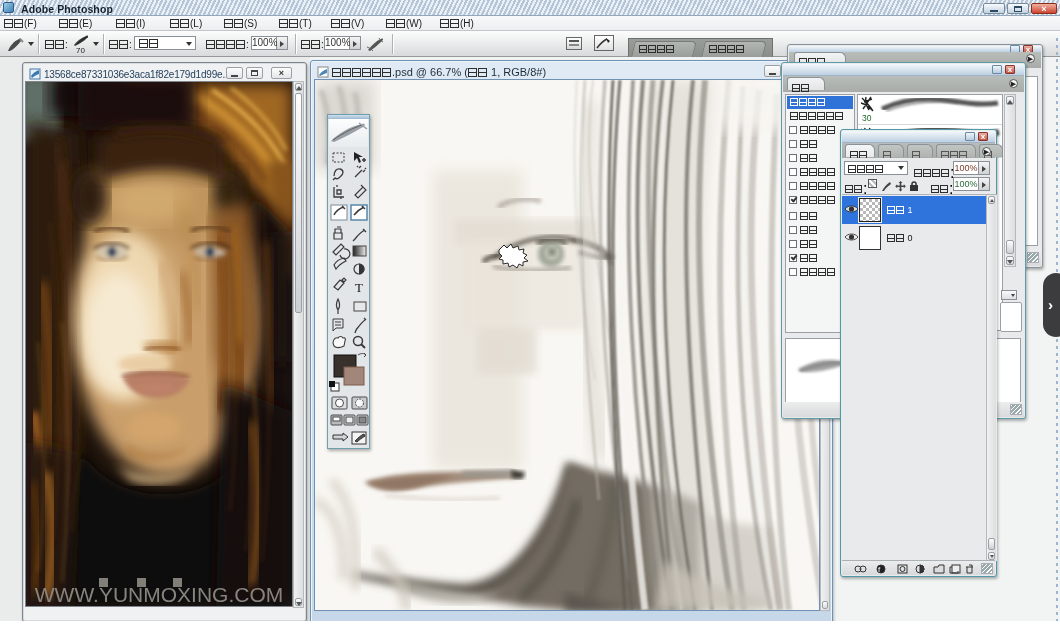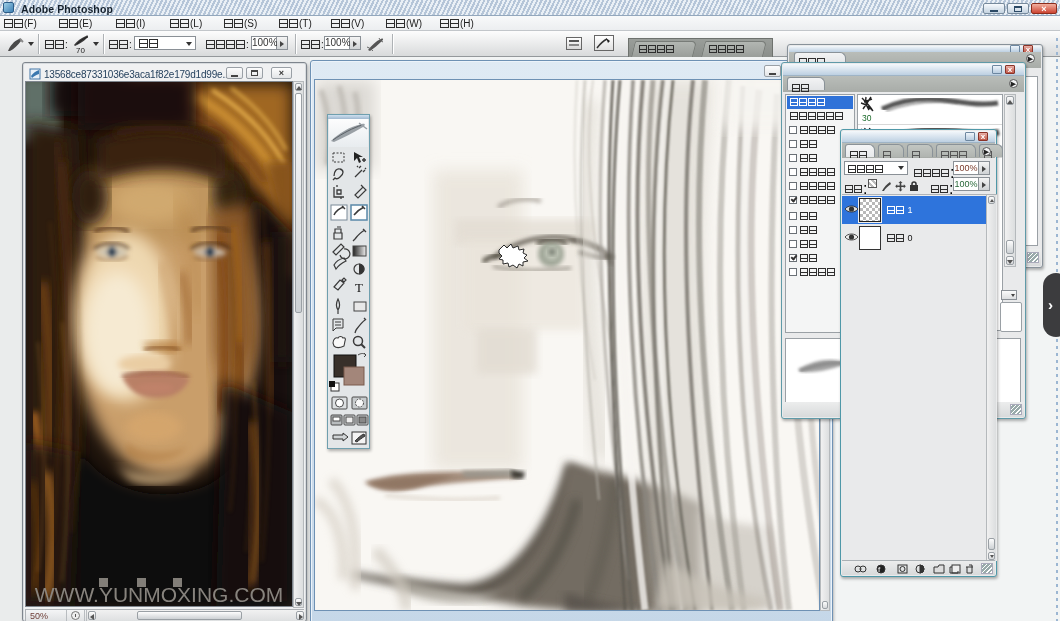--- a/index.html
+++ b/index.html
@@ -240,39 +240,29 @@
     </div>
     <div class="ab sb" style="left:270px;top:18px;width:11px;height:527px">
       <div class="sbtn" style="left:1px;top:1px;width:7px;height:8px">
           <div style="margin:2px auto;width:0;height:0;border-left:3px solid rgba(0,0,0,0);border-right:3px solid rgba(0,0,0,0);border-bottom:4px solid #555"></div>
         </div>
       <div class="sbtn" style="left:1px;bottom:1px;width:7px;height:8px">
           <div style="margin:3px auto;width:0;height:0;border-left:3px solid rgba(0,0,0,0);border-right:3px solid rgba(0,0,0,0);border-top:4px solid #555"></div>
         </div>
       <div class="thumb" style="left:1px;top:11px;width:7px;height:220px"></div>
     </div>
-    <div class="ab" style="left:2px;top:546px;width:279px;height:13px;background:linear-gradient(#f4f5f6,#dfe1e3);border:1px solid #aeb2b6">
-      <span class="ab" style="left:4px;top:1px;font-size:9px;color:#70403a">50%</span>
-      <div class="ab" style="left:40px;top:0;width:1px;height:11px;background:#b8bcc0"></div>
-      <div class="ab" style="left:45px;top:1px;width:9px;height:9px;border:1px solid #777;border-radius:50%;background:#eee">
-          <div style="margin:2px 0 0 3px;width:1px;height:3px;background:#555"></div>
-        </div>
-      <div class="ab" style="left:58px;top:0;width:1px;height:11px;background:#b8bcc0"></div>
-      <div class="sbh ab" style="left:60px;top:0;width:219px;height:12px;border:none;border-left:1px solid #b8bcc0">
-        <div class="sbtn" style="left:1px;top:1px;width:8px;height:9px">
-            <div style="margin:2px 0 0 1px;width:0;height:0;border-top:3px solid rgba(0,0,0,0);border-bottom:3px solid rgba(0,0,0,0);border-right:4px solid #555"></div>
-          </div>
-        <div class="sbtn" style="right:1px;top:1px;width:8px;height:9px">
-            <div style="margin:2px 0 0 2px;width:0;height:0;border-top:3px solid rgba(0,0,0,0);border-bottom:3px solid rgba(0,0,0,0);border-left:4px solid #555"></div>
-          </div>
-        <div class="thumb" style="left:50px;top:1px;width:105px;height:9px"></div>
-      </div>
-    </div>
   </div>
   <div id="winC" class="win">
+    <div class="wtitle" style="color:#1e2c3a">
+      <svg class="ab" style="left:4px;top:3px" width="12" height="12" viewBox="0 0 12 12">
+          <rect x="1" y="1" width="10" height="10" fill="#fff" stroke="#888"></rect>
+          <path d="M2 9 C4 6 7 4 10 3 L10 7 C7 8 5 9 3 10 Z" fill="#4a88b8"></path>
+        </svg>
+      <span class="ab" style="left:19px;top:3px"><i class="z"></i><i class="z"></i><i class="z"></i><i class="z"></i><i class="z"></i><i class="z"></i>.psd @ 66.7% (<i class="z"></i><i class="z"></i> 1, RGB/8#)</span>
+    </div>
     <div class="ab" style="left:453px;top:4px;width:17px;height:12px;background:linear-gradient(#fdfdfd,#e3e5e7);border:1px solid #9aa0a6;border-radius:2px">
         <div style="margin:7px 4px 0;height:2px;background:#444"></div>
       </div>
     <div class="ab" style="left:3px;top:18px;width:506px;height:532px;border:1px solid #6e91b4;background:#faf8f5">
       <svg width="504" height="530" viewBox="0 0 504 530">
         <defs>
           <filter id="p2">
               <feGaussianBlur stdDeviation="2"></feGaussianBlur>
             </filter>
             <filter id="p1">

